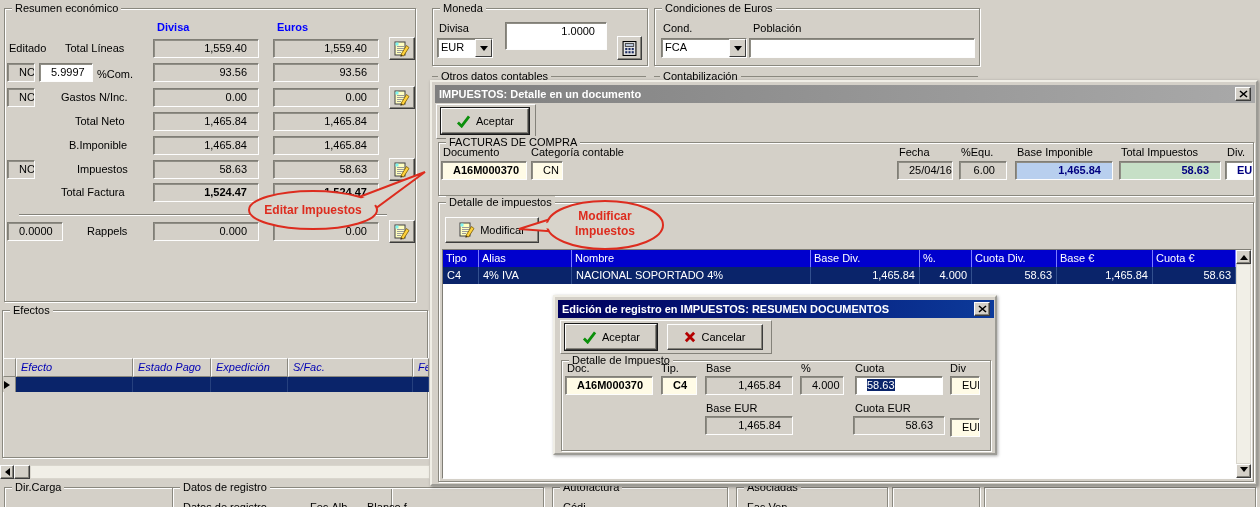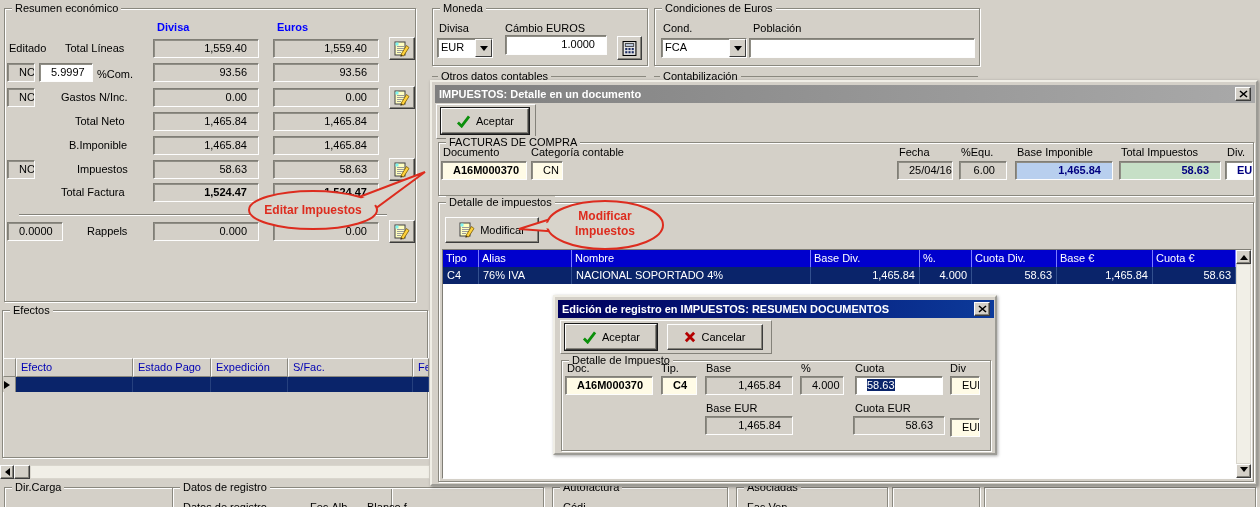--- a/index.html
+++ b/index.html
@@ -28,21 +28,21 @@
   .combo{position:absolute;background:#fff;border:1px solid;border-color:#807e76 #fdfdfd #fdfdfd #807e76;box-shadow:inset 1px 1px 0 #8f8d85;display:flex;height:20px}
   .combo .val{flex:1;line-height:17px;padding-left:3px}
   .cbtn{width:17px;background:#d4d0c8;border:1px solid;border-color:#fdfdfd #3c3c3c #3c3c3c #fdfdfd;display:flex;align-items:center;justify-content:center}
   .arrD{width:0;height:0;border:4px solid transparent;border-top:5px solid #000;margin-top:4px}
   .arrU{width:0;height:0;border:4px solid transparent;border-bottom:5px solid #000;margin-bottom:4px}
   .arrL{width:0;height:0;border:4px solid transparent;border-right:5px solid #000;margin-right:4px}
   .hr{position:absolute;border-top:1px solid #84827a;border-bottom:1px solid #fff}
   .thead,.trow{position:absolute;display:flex;overflow:hidden}
   .th{background:#0000cd;color:#fff;border-right:1px solid #7d7dff;line-height:17px;padding-left:3px;height:17px;overflow:hidden;white-space:nowrap}
   .td{background:#0a246a;color:#fff;border-right:1px solid #33508e;line-height:16px;padding:0 4px;height:17px;overflow:hidden;white-space:nowrap}
-  .eh{background:#d4d0c8;border:1px solid;border-color:#fbfbfb #8a887f #8a887f #fbfbfb;color:#0000b4;line-height:16px;padding-left:4px;height:19px;overflow:hidden;white-space:nowrap}
+  .eh{background:#d4d0c8;border:1px solid;border-color:#fbfbfb #8a887f #8a887f #fbfbfb;color:#0000b4;font-style:italic;line-height:16px;padding-left:4px;height:19px;overflow:hidden;white-space:nowrap}
   .ed{background:#0a246a;border-right:1px solid #26407e;height:15px}
   .track{position:absolute;background:#f1efe7;border:1px solid #d9d6cd}
   .ann{position:absolute;color:#dd2c1e;font-weight:bold;font-size:12px;text-align:center;line-height:15px}
   .cutline{position:absolute;border-top:1px solid #8a887f}
   .cuttxt{position:absolute;background:#d4d0c8;padding:0 3px;line-height:13px;white-space:nowrap}
   svg{display:block}
 </style>
 </head>
 <body>
 
@@ -148,21 +148,21 @@
 <div class="grp" style="left:432px;top:8px;width:216px;height:58px">
   <span class="gl">Moneda</span>
   <span class="lbl" style="left:6px;top:10px">Divisa</span>
   <div class="combo" style="left:4px;top:29px;width:56px">
     <span class="val">EUR</span>
     <span class="cbtn">
         <span class="arrD"></span>
       </span>
   </div>
   <span class="lbl" style="left:72px;top:10px">Cámbio EUROS</span>
-  <div class="fld white num" style="left:72px;top:26px;width:102px;height:20px">1.0000</div>
+  <div class="fld white num" style="left:72px;top:13px;width:102px;height:28px">1.0000</div>
   <div class="ibtn" style="left:184px;top:27px;width:25px;height:24px">
       <svg width="15" height="15">
         <use href="#i-calc"></use>
       </svg>
     </div>
 </div>
 
 <div class="grp" style="left:654px;top:8px;width:326px;height:58px">
   <span class="gl">Condiciones de Euros</span>
   <span class="lbl" style="left:8px;top:10px">Cond.</span>
@@ -279,21 +279,21 @@
         <div class="th" style="width:93px">Alias</div>
         <div class="th" style="width:239px">Nombre</div>
         <div class="th" style="width:109px">Base Div.</div>
         <div class="th" style="width:52px">%.</div>
         <div class="th" style="width:85px">Cuota Div.</div>
         <div class="th" style="width:96px">Base €</div>
         <div class="th" style="width:83px">Cuota €</div>
       </div>
       <div class="trow" style="left:0;top:17px;width:793px">
         <div class="td" style="width:36px">C4</div>
-        <div class="td" style="width:93px">76% IVA</div>
+        <div class="td" style="width:93px">4% IVA</div>
         <div class="td" style="width:239px">NACIONAL SOPORTADO 4%</div>
         <div class="td num" style="width:109px">1,465.84</div>
         <div class="td num" style="width:52px">4.000</div>
         <div class="td num" style="width:85px">58.63</div>
         <div class="td num" style="width:96px">1,465.84</div>
         <div class="td num" style="width:83px">58.63</div>
       </div>
 
       <div class="ibtn" style="right:0;top:0;width:15px;height:14px">
           <span class="arrU"></span>

